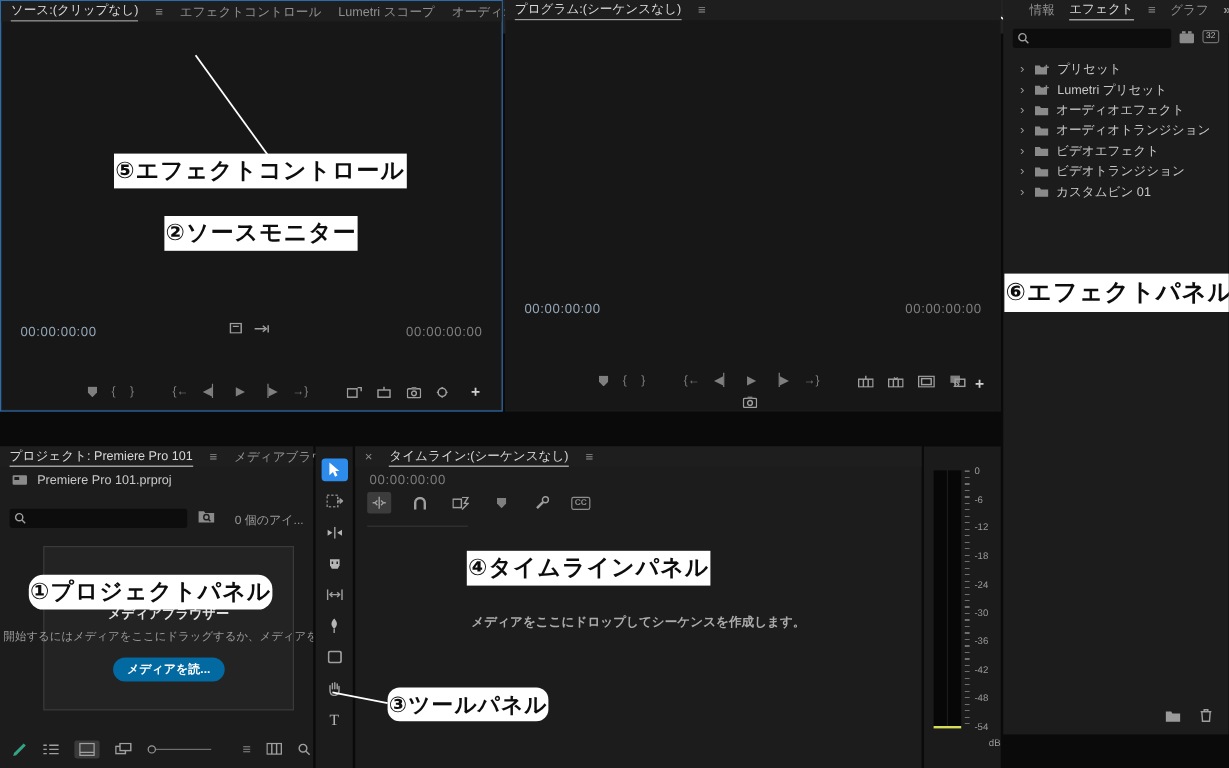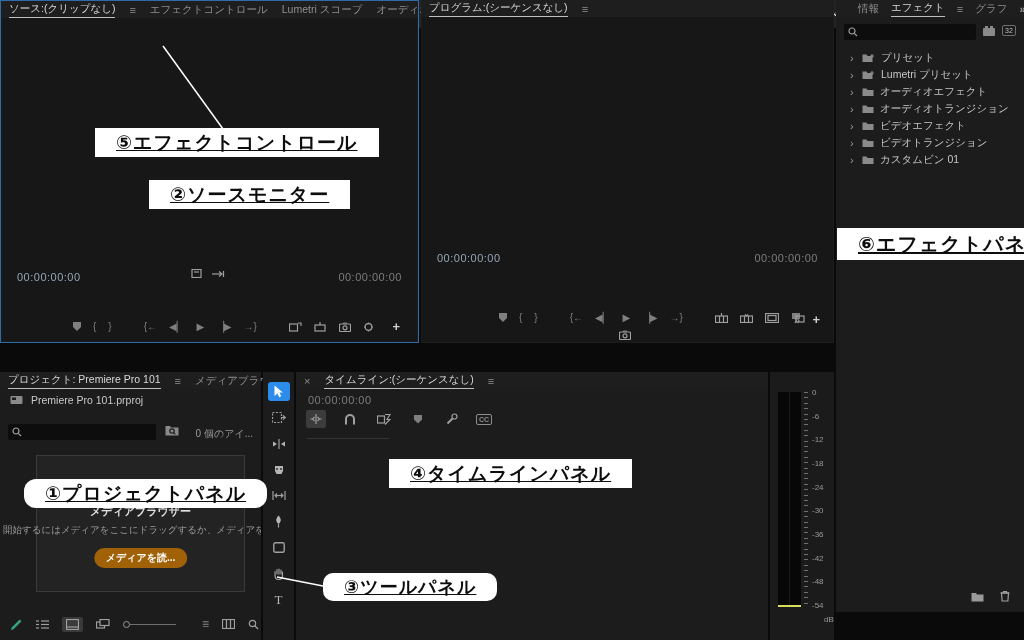--- a/index.html
+++ b/index.html
@@ -49,21 +49,21 @@
            height:11px; display:flex; align-items:center; }
 
   
   #dropzone { position:absolute; left:36px; width:209px; top:83px; height:137px;
               background:#232323; border:1px solid #3a3a3a; }
   .empty-title { position:absolute; width:100%; text-align:center; color:#e3e3e3;
                  font-weight:bold; font-size:11px; }
   .empty-hint { position:absolute; left:-34px; width:258px; text-align:center; color:#9a9a9a;
                 font-size:9.5px; white-space:nowrap; overflow:hidden; }
   .blue-btn { position:absolute; left:50%; transform:translateX(-50%); height:20px; padding:0 12px;
-              background:#a16207; color:#fff; font-size:10px; font-weight:bold; border:none;
+              background:#0369a1; color:#fff; font-size:10px; font-weight:bold; border:none;
               border-radius:10px; display:flex; align-items:center; white-space:nowrap; }
   #proj-toolbar { position:absolute; left:0; right:0; bottom:6px; height:20px; display:flex;
                   align-items:center; padding:0 10px; gap:13px; }
   .view-active { background:#3a3a3a; border-radius:2px; padding:2px 4px; }
   .slider-track { width:46px; height:1px; background:#6f6f6f; }
   .slider-knob { width:7px; height:7px; border:1.2px solid #9a9a9a; border-radius:50%; }
 
   
   #tools { display:flex; flex-direction:column; align-items:center; gap:7px; padding-top:10px; }
   .tool { width:22px; height:19px; display:flex; align-items:center; justify-content:center; color:#b5b5b5; }
@@ -81,21 +81,21 @@
   .ch { width:11px; background:#070707; }
   #peak { position:absolute; left:8px; width:23px; bottom:33px; height:2px; background:#d7dd55; }
   #ticks { position:absolute; left:34px; top:20px; bottom:34px; width:4px;
            background:repeating-linear-gradient(to bottom,#6e6e6e 0 1px,transparent 1px 5.4px); }
   #scale { position:absolute; left:42px; top:16px; bottom:30px; display:flex; flex-direction:column;
            justify-content:space-between; font-size:8px; color:#9a9a9a; }
   #db-label { position:absolute; left:54px; bottom:16px; font-size:8px; color:#9a9a9a; }
 
   
   .note { position:absolute; background:#ffffff; color:#0d0d0d; font-weight:800;
-          font-size:19px; line-height:29px; padding:0 21px; letter-spacing:1px; white-space:nowrap;text-decoration:underline; }
+          font-size:19px; line-height:29px; padding:0 1px; letter-spacing:1px; white-space:nowrap; }
   #note-lines { position:absolute; left:0; top:0; pointer-events:none; }
 </style>
 </head>
 <body>
 
 <div id="stage">
 
   <div id="appbar" class="abs">
     <span class="ic" style="margin:0 26px 0 28px">
       <svg width="14" height="13" viewBox="0 0 14 13">
@@ -531,20 +531,21 @@
         </span>
       <span class="tlbtn">
           <svg width="12" height="12" viewBox="0 0 12 12">
             <circle cx="8.5" cy="3.5" r="2.5"></circle>
             <line x1="6.5" y1="5.5" x2="1.5" y2="10.5" stroke-width="2"></line>
           </svg>
         </span>
       <span class="cc-badge">CC</span>
     </div>
     <div class="abs" style="left:10px;top:66px;width:84px;height:1px;background:#343434;"></div>
+    <div class="abs" style="left:0;right:0;top:140px;text-align:center;color:#ababab;font-size:10.5px;font-weight:600;">メディアをここにドロップしてシーケンスを作成します。</div>
   </div>
 
   <div class="panel" style="left:770px;top:372px;width:64px;height:268px;background:#1b1b1b;">
     <div id="meter-ch">
       <span class="ch"></span>
       <span class="ch"></span>
     </div>
     <div id="peak"></div>
     <div id="ticks"></div>
     <div id="scale">
@@ -560,19 +561,19 @@
         <span>-54</span>
     </div>
     <div id="db-label">dB</div>
   </div>
 
   <svg id="note-lines" width="1024" height="640" viewBox="0 0 1024 640">
     <line x1="163" y1="46" x2="223" y2="129" stroke="#ffffff" stroke-width="1.5"></line>
     <line x1="277" y1="577" x2="323" y2="586" stroke="#ffffff" stroke-width="1.5"></line>
   </svg>
   <div class="note" style="left:95px;top:128px;">⑤エフェクトコントロール</div>
-  <div class="note" style="left:137px;top:180px;margin-left:12px;">②ソースモニター</div>
+  <div class="note" style="left:137px;top:180px;">②ソースモニター</div>
   <div class="note" style="left:837px;top:228px;font-size:20px;line-height:32px;">⑥エフェクトパネル</div>
   <div class="note" style="left:24px;top:479px;border-radius:12px;">①プロジェクトパネル</div>
   <div class="note" style="left:389px;top:459px;">④タイムラインパネル</div>
   <div class="note" style="left:323px;top:573px;font-size:18px;line-height:28px;border-radius:10px;">③ツールパネル</div>
 
 </div>
 
 </body></html>

